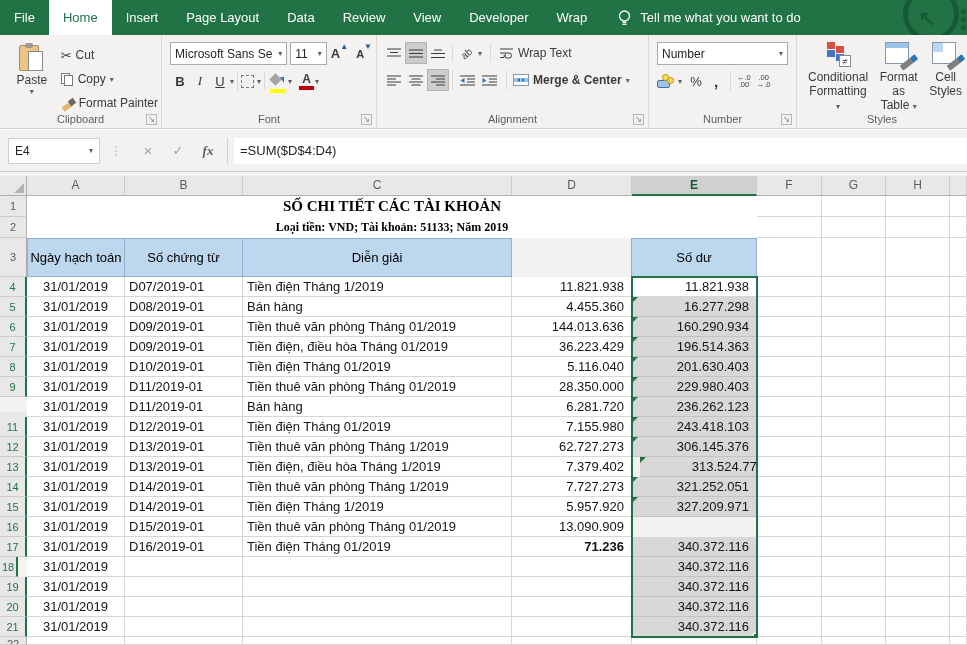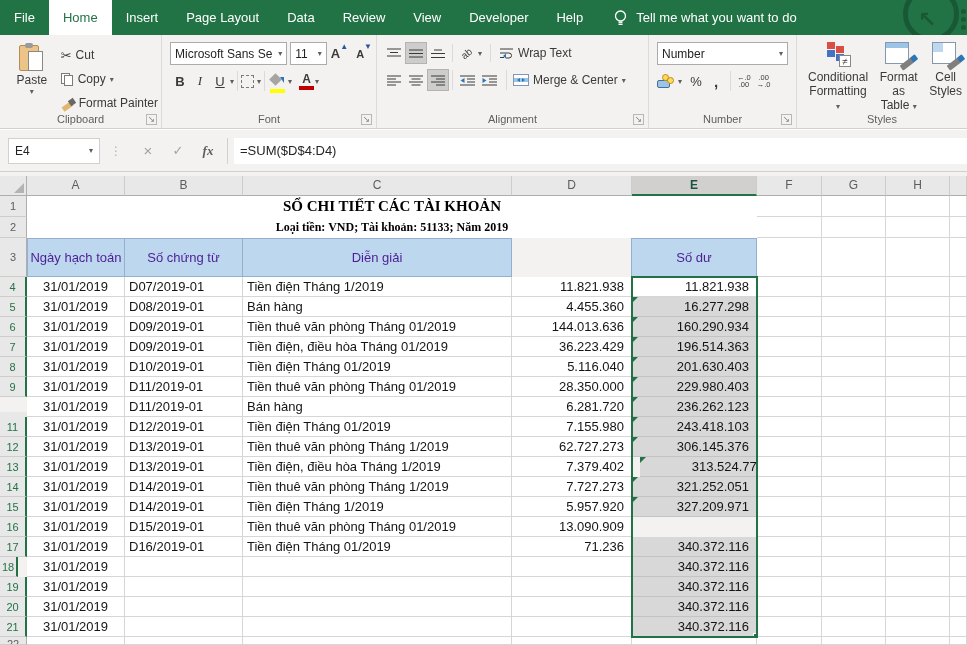--- a/index.html
+++ b/index.html
@@ -104,21 +104,21 @@
   #grid > div { position:absolute; overflow:hidden; }
   .ch { background:#e8e8e8; border-right:1px solid #cfcdcb; border-bottom:1px solid #b0aeac; color:#5f5d5b; font-size:12px; text-align:center; line-height:19px; cursor:pointer; }
   .ch.selc { background:#d2d0ce; color:#17563a; border-bottom:2px solid #217346; font-weight:bold; }
   .rh { background:#e8e8e8; border-right:1px solid #b0aeac; border-bottom:1px solid #cfcdcb; color:#5f5d5b; font-size:11px; text-align:center; cursor:pointer; display:flex; align-items:center; justify-content:center; }
   .rh.selr { color:#217346; border-right:2px solid #217346; }
   .corner { background:#e8e8e8; border-right:1px solid #b0aeac; border-bottom:1px solid #b0aeac; cursor:pointer; }
   .corner i { position:absolute; right:2px; bottom:2px; width:0; height:0; border-left:10px solid transparent; border-bottom:10px solid #b5b3b1; }
   .c { background:#fff; border-right:1px solid #d6d6d6; border-bottom:1px solid #d6d6d6; font-size:13px; color:#141414; display:flex; align-items:center; padding:0 4px; cursor:cell; white-space:nowrap; }
   .c.center { justify-content:center; } .c.right { justify-content:flex-end; padding-right:7px; }
   .title-c { background:#fff; font-family:"Liberation Serif","DejaVu Serif",serif; font-weight:bold; color:#000; display:flex; align-items:center; justify-content:center; cursor:cell; }
-  .th { background:#bdd7ee; border:1px solid #94b0cd; font-size:13px; color:#4c1d95; display:flex; align-items:center; justify-content:center; text-align:center; line-height:15px; cursor:cell; }
+  .th { background:#bdd7ee; border:1px solid #94b0cd; font-size:13px; color:#000000; display:flex; align-items:center; justify-content:center; text-align:center; line-height:15px; cursor:cell; }
   .esel { background:#d8d8d8; border-right:1px solid #c3c3c3; border-bottom:1px solid #c3c3c3; }
   .tri:before { content:""; position:absolute; left:0; top:0; border-top:6px solid #217346; border-right:6px solid transparent; }
   #sel-overlay { position:absolute; border:2px solid #217346; pointer-events:none; }
   #fill-handle { position:absolute; right:-4px; bottom:-4px; width:7px; height:7px; background:#217346; border:1px solid #fff; cursor:crosshair; pointer-events:auto; }
 
   svg { display:block; }
 </style>
 </head>
 <body>
 
@@ -127,21 +127,21 @@
   <div id="tabbar">
     <div id="tabs-container" style="display:flex;">
         <div class="tab">File</div>
         <div class="tab active">Home</div>
         <div class="tab">Insert</div>
         <div class="tab">Page Layout</div>
         <div class="tab">Data</div>
         <div class="tab">Review</div>
         <div class="tab">View</div>
         <div class="tab">Developer</div>
-        <div class="tab">Help</div>
+        <div class="tab">Wrap</div>
       </div>
     <div id="tellme">
       <span>
         <svg width="15" height="18" viewBox="0 0 15 18">
             <circle cx="7.5" cy="7" r="5" fill="none" stroke="#fff" stroke-width="1.3"></circle>
             <rect x="5.5" y="12.5" width="4" height="1.4" fill="#fff"></rect>
             <rect x="5.5" y="14.6" width="4" height="1.4" fill="#fff"></rect>
           </svg>
       </span>
       <span>Tell me what you want to do</span>
@@ -272,21 +272,21 @@
                   <line x1="1" y1="2" x2="14" y2="2"></line>
                   <path d="M1 6 h9 a2.5 2.5 0 0 1 0 5 h-3"></path>
                   <line x1="1" y1="10.5" x2="5" y2="10.5"></line>
                 </g>
                 <path d="M7 8.5 l0 5 l-3 -2.5 z" fill="#2e75b6" transform="translate(0,-2)"></path>
               </svg>
             </span>
           <span>Wrap Text</span>
         </div>
       </div>
-      <div class="row2" style="margin-left:6px;">
+      <div class="row2" style="margin-left:6px;font-weight:bold;">
         <span class="abtn">
             <svg width="14" height="11">
               <g stroke="#3b3a39">
                 <line x1="0" y1="1" x2="14" y2="1"></line>
                 <line x1="0" y1="4" x2="9" y2="4"></line>
                 <line x1="0" y1="7" x2="14" y2="7"></line>
                 <line x1="0" y1="10" x2="9" y2="10"></line>
               </g>
             </svg>
           </span>
@@ -582,21 +582,21 @@
         <div class="c" style="left: 243px; top: 345px; width: 269px; height: 20px;">Tiền thuê văn phòng Tháng 01/2019</div>
         <div class="c right" style="left: 512px; top: 345px; width: 120px; height: 20px;">13.090.909</div>
         <div class="c" style="left: 757px; top: 345px; width: 65px; height: 20px;"></div>
         <div class="c" style="left: 822px; top: 345px; width: 64px; height: 20px;"></div>
         <div class="c" style="left: 886px; top: 345px; width: 64px; height: 20px;"></div>
         <div class="c" style="left: 950px; top: 345px; width: 17px; height: 20px;"></div>
         <div class="rh selr" style="left: 0px; top: 365px; width: 27px; height: 20px;">17</div>
         <div class="c center" style="left: 27px; top: 365px; width: 98px; height: 20px;">31/01/2019</div>
         <div class="c" style="left: 125px; top: 365px; width: 118px; height: 20px;">D16/2019-01</div>
         <div class="c" style="left: 243px; top: 365px; width: 269px; height: 20px;">Tiền điện Tháng 01/2019</div>
-        <div class="c right" style="left: 512px; top: 365px; width: 120px; height: 20px;">71.236</div>
+        <div class="c right" style="left: 512px; top: 365px; width: 120px; height: 20px; font-weight: bold;">71.236</div>
         <div class="c right esel" style="left: 632px; top: 365px; width: 125px; height: 20px;">340.372.116</div>
         <div class="c" style="left: 757px; top: 365px; width: 65px; height: 20px;"></div>
         <div class="c" style="left: 822px; top: 365px; width: 64px; height: 20px;"></div>
         <div class="c" style="left: 886px; top: 365px; width: 64px; height: 20px;"></div>
         <div class="c" style="left: 950px; top: 365px; width: 17px; height: 20px;"></div>
         <div class="rh selr" style="left: 0px; top: 385px; width: 18px; height: 20px;">18</div>
         <div class="c center" style="left: 27px; top: 385px; width: 98px; height: 20px;">31/01/2019</div>
         <div class="c" style="left: 125px; top: 385px; width: 118px; height: 20px;"></div>
         <div class="c" style="left: 243px; top: 385px; width: 269px; height: 20px;"></div>
         <div class="c right" style="left: 512px; top: 385px; width: 120px; height: 20px;"></div>

